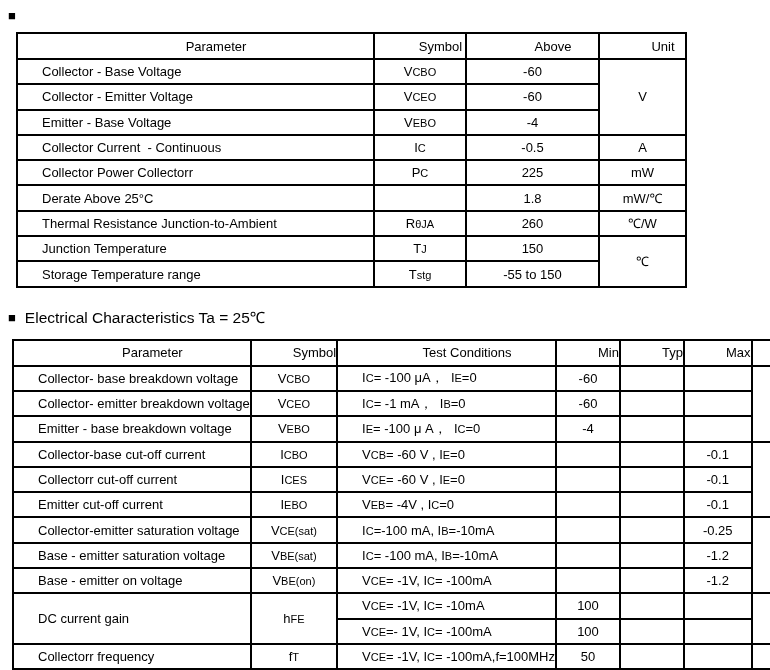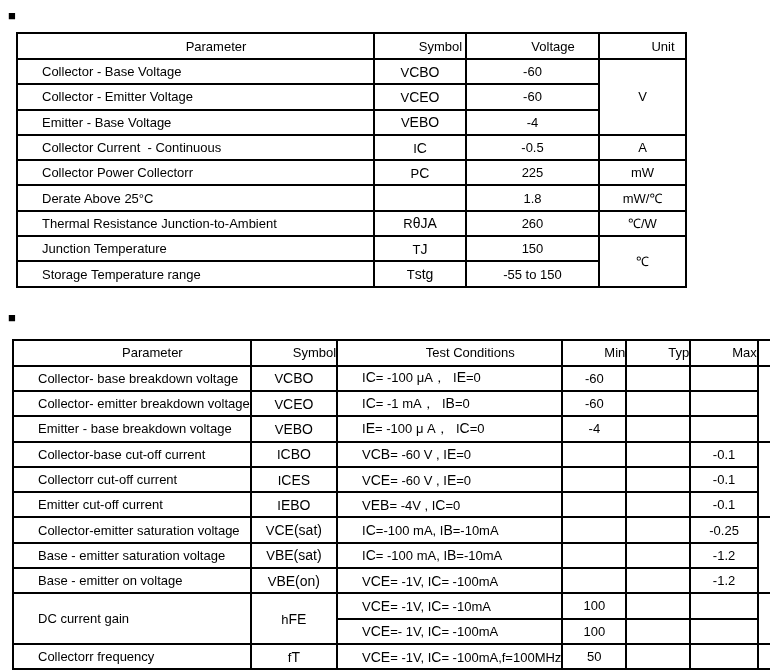--- a/index.html
+++ b/index.html
@@ -26,41 +26,41 @@
     border:2px solid #000000;
     padding:0; overflow:hidden;
     white-space:pre;
     font-weight:normal;
     vertical-align:middle;
   }
   thead th { height:24px; text-align:center;padding-left:41px; }
   tbody td { height:23.3px; }
   td.pl { text-align:left; padding-left:24px; }
   td.c  { text-align:center; }
-  .sub { font-size:14px;margin-top:28px; }
+  .sub { font-size:11px;margin-top:28px; }
 </style>
 </head>
 <body>
 
 <div id="title1" class="sec-title">
   <span class="bullet">■</span>
 </div>
 
 <table id="table-abs">
   <colgroup>
       <col style="width:357px">
       <col style="width:92px">
       <col style="width:133px">
       <col style="width:87px">
     </colgroup>
   <thead>
     <tr>
       <th>Parameter</th>
       <th>Symbol</th>
-      <th>Voltage</th>
+      <th>Above</th>
       <th>Unit</th>
     </tr>
   </thead>
   <tbody>
     <tr>
       <td class="pl">Collector - Base Voltage</td>
       <td class="c"><span class="nrm">V</span><span class="sub">CBO</span></td>
       <td class="c">-60</td>
       <td class="c" rowspan="3">V</td>
     </tr>
@@ -106,21 +106,21 @@
     </tr>
     <tr>
       <td class="pl">Storage Temperature range</td>
       <td class="c"><span class="nrm">T</span><span class="sub">stg</span></td>
       <td class="c">-55 to 150</td>
     </tr>
   </tbody>
 </table>
 
 <div id="title2" class="sec-title">
-  <span class="bullet">■</span>
+  <span class="bullet">■</span><span>Electrical Characteristics Ta = 25℃</span>
 </div>
 
 <table id="table-ec">
   <colgroup>
       <col style="width:263px">
       <col style="width:67px">
       <col style="width:235px">
       <col style="width:46px">
       <col style="width:45px">
       <col style="width:46px">

